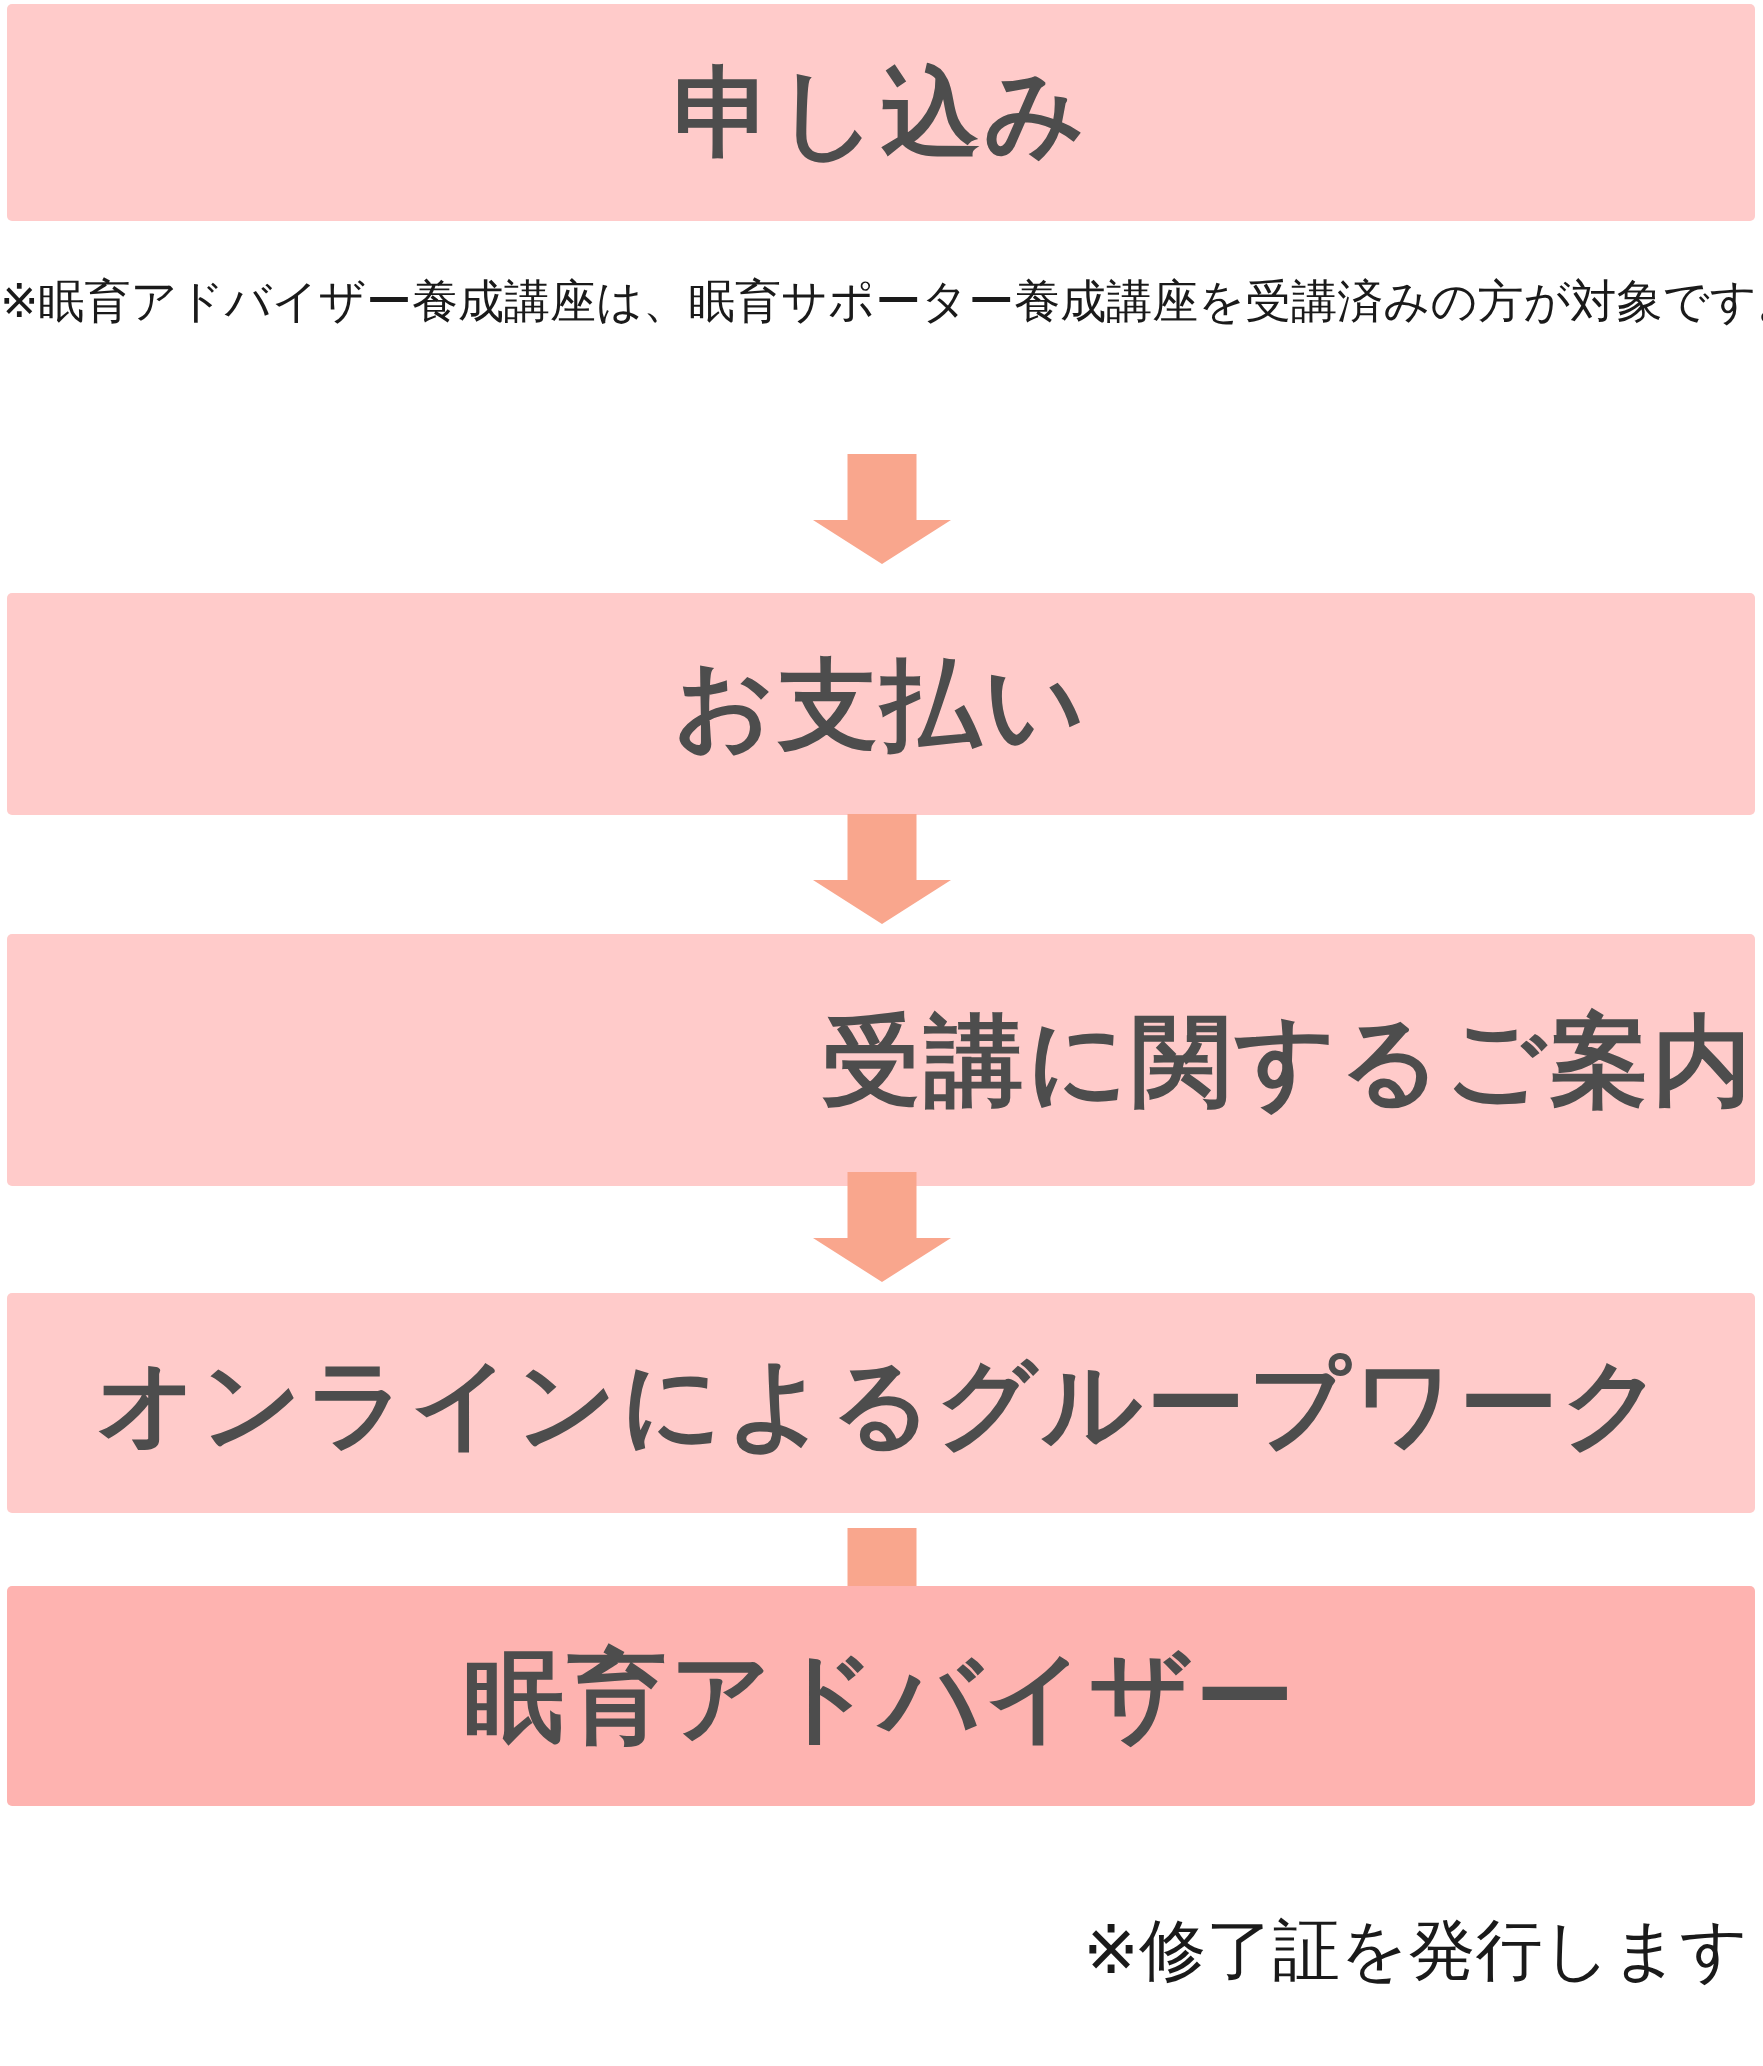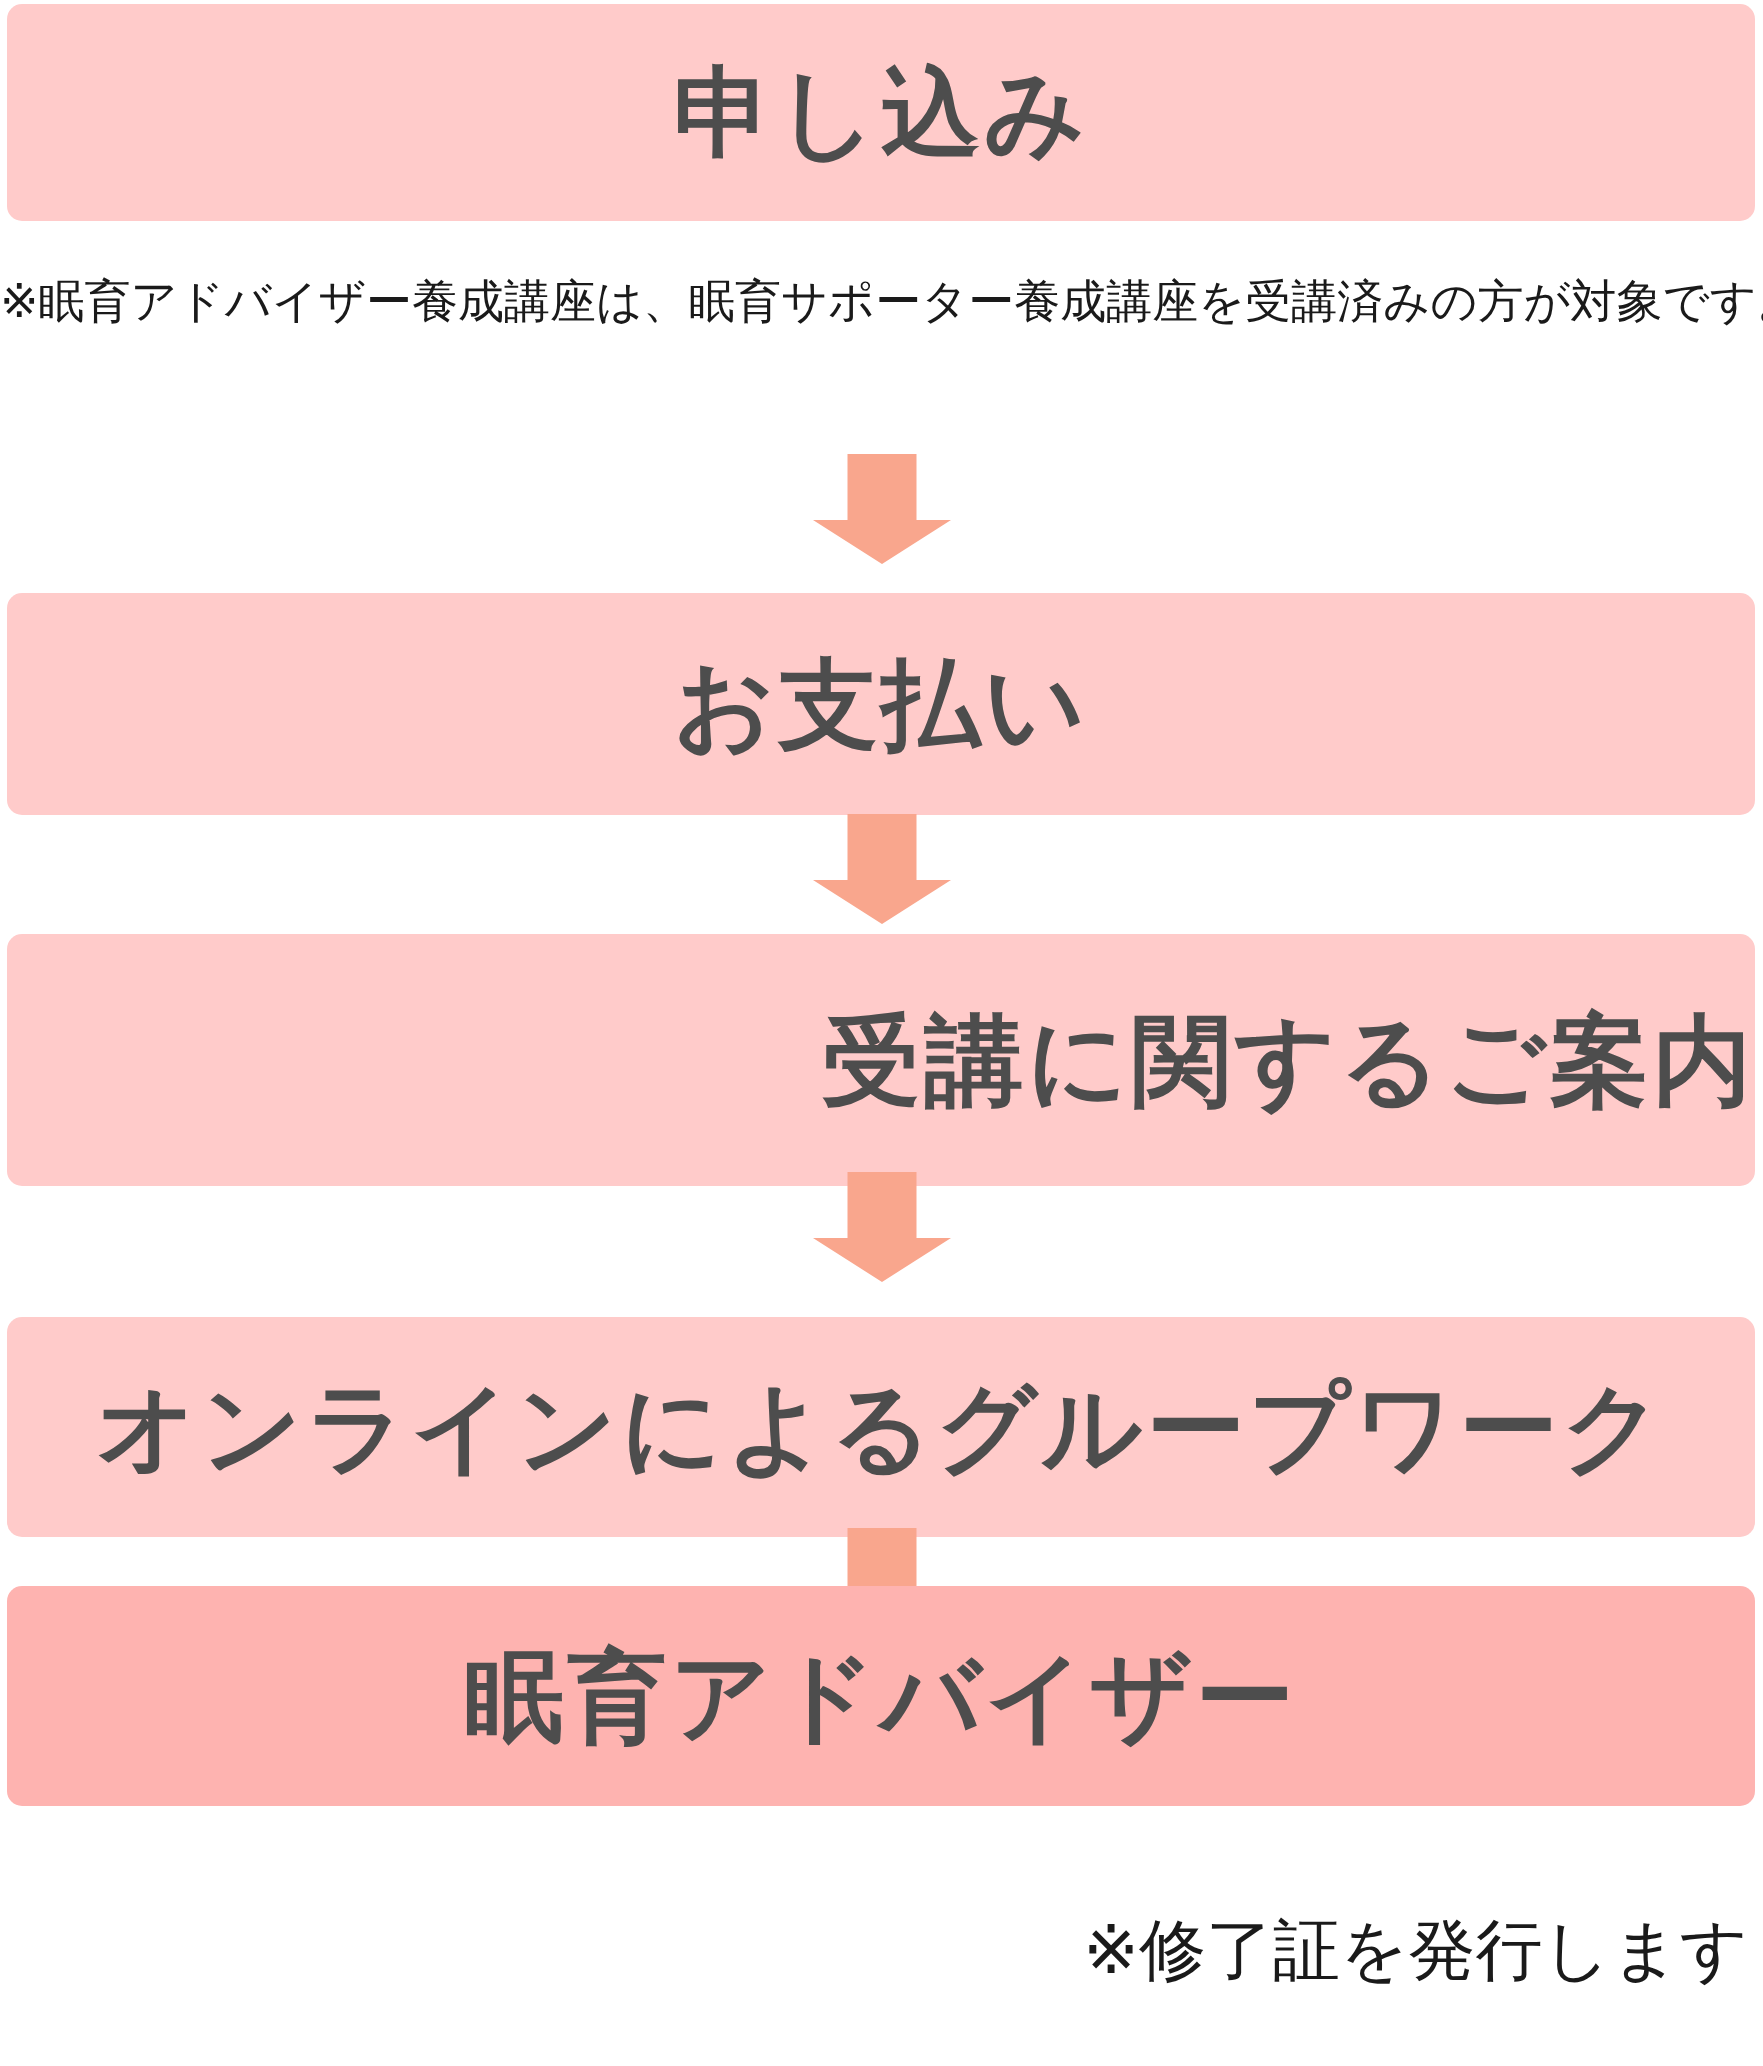--- a/index.html
+++ b/index.html
@@ -12,21 +12,21 @@
     position: relative;
     width: 1763px;
     height: 2066px;
     background: var(--page-bg, #ffffff);
     overflow: hidden;
   }
   .step-box {
     position: absolute;
     left: 7.3px;
     width: 1748px;
-    border-radius: 15px;
+    border-radius: 5px;
     display: flex;
     align-items: center;
     justify-content: center;
     box-sizing: border-box;
   }
   .step-box.light { background: var(--box-light, #FFCBCA); }
   .step-box.dark  { background: var(--box-dark,  #FEB3B0); }
   .step-label {
     color: var(--box-text, #4D4D4D);
     font-size: 99px;
@@ -63,21 +63,21 @@
   }
   .arrow svg { display: block; width: 100%; height: 100%; }
   .arrow polygon { fill: var(--arrow, #F9A68D); }
   .a1 { top: 454px; }
   .a2 { top: 814px; }
   .a3 { top: 1172px; }
   .a4 { top: 1528px; }
   .b1 { top: 3.7px;    height: 217px; }
   .b2 { top: 593px;  height: 222px; }
   .b3 { top: 934px; height: 252px; justify-content: flex-end; }
-  .b4 { top: 1293px; height: 220px; margin-top: 24px; }
+  .b4 { top: 1293px; height: 220px; }
   .b5 { top: 1586px; height: 220px; }
 </style>
 </head>
 <body>
 
 <div class="canvas">
 
   <div class="step-box light b1">
     <span class="step-label">申し込み</span>
   </div>

